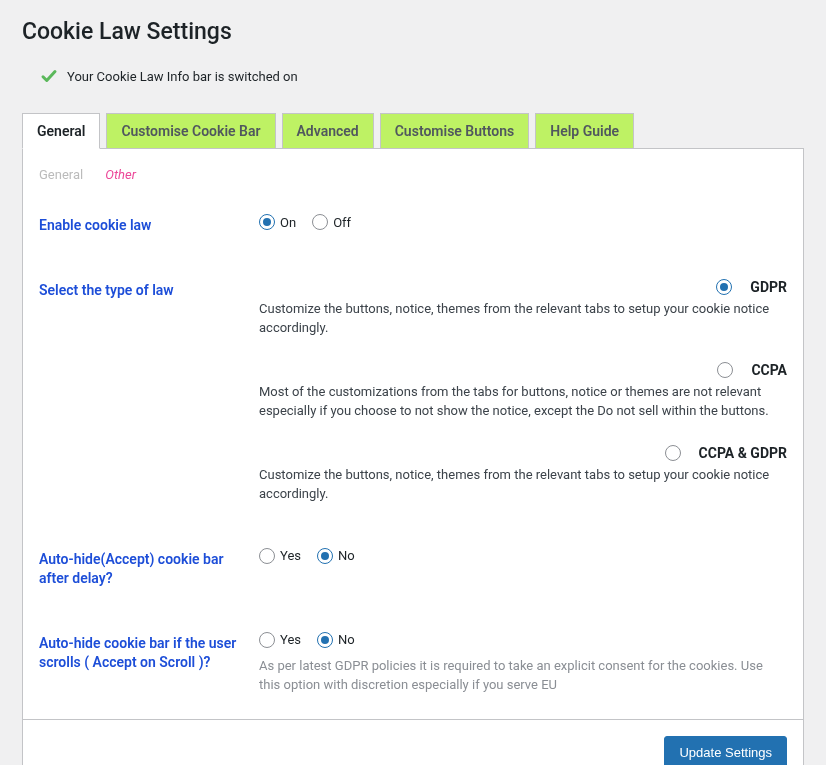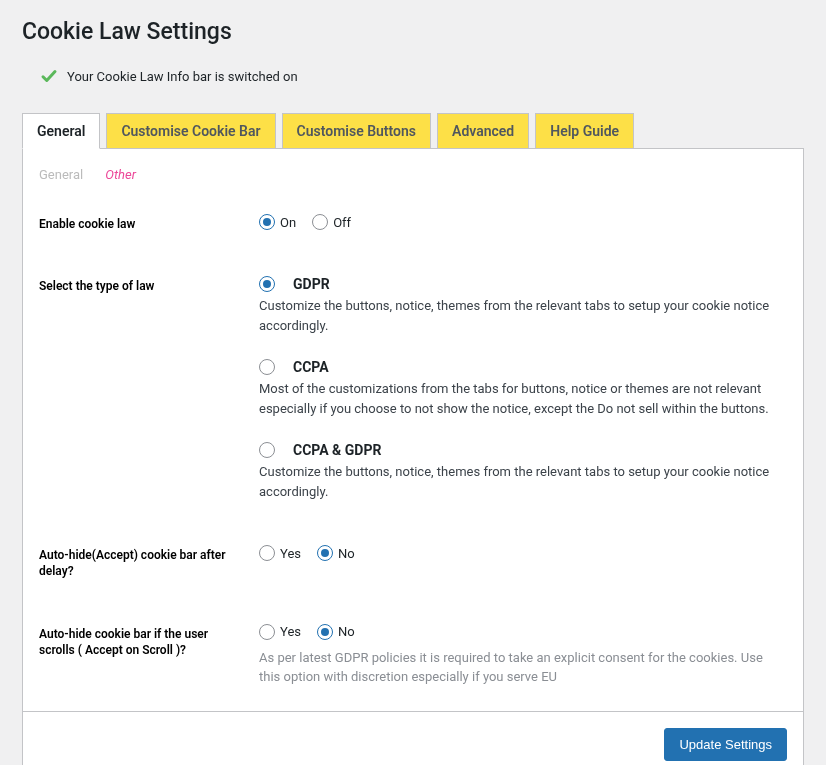--- a/index.html
+++ b/index.html
@@ -32,21 +32,21 @@
   .status-text {
     font-size: 13px;
     color: #1d2327;
   }
   .tab-nav {
     display: flex;
     gap: 6px;
     margin-bottom: -1px;
   }
   .tab {
-    background: #fde047;
+    background: #bef264;
     border: 1px solid #c3c4c7;
     padding: 9px 14px;
     font-size: 14px;
     font-weight: 600;
     color: #50575e;
     cursor: pointer;
     border-top-left-radius: 0;
     border-top-right-radius: 0;
   }
   .tab.active {
@@ -78,23 +78,23 @@
   .form-row {
     display: flex;
     align-items: flex-start;
     gap: 20px;
     margin-bottom: 44px;
   }
   .form-row:last-child { margin-bottom: 0; }
   .row-label {
     width: 200px;
     flex-shrink: 0;
-    font-size: 12px;
+    font-size: 14px;
     font-weight: 600;
-    color: #000000;
+    color: #1d4ed8;
     line-height: 1.35;
     padding-top: 2px;
   }
   .row-controls {
     flex: 1;
     font-size: 13px;
   }
   .radio-line {
     display: flex;
     align-items: center;
@@ -131,20 +131,21 @@
   }
   .option-block {
     margin-bottom: 24px;
   }
   .option-block:last-child { margin-bottom: 0; }
   .option-block .opt-head {
     display: flex;
     align-items: center;
     gap: 18px;
     margin-bottom: 4px;
+    justify-content: flex-end;
   }
   .option-block .opt-head span {
     font-weight: 700;
     font-size: 14px;
   }
   .option-block .opt-desc {
     font-size: 13px;
     color: #3c434a;
     line-height: 1.5;
   }
@@ -183,22 +184,22 @@
     <svg viewBox="0 0 24 24" width="18" height="18">
       <path d="M4 13 L9 18 L20 6" fill="none" stroke="#5bb85b" stroke-width="4" stroke-linecap="round" stroke-linejoin="round"></path>
     </svg>
   </span>
   <span class="status-text">Your Cookie Law Info bar is switched on</span>
 </div>
 
 <div class="tab-nav">
   <div class="tab active">General</div>
   <div class="tab">Customise Cookie Bar</div>
+  <div class="tab">Advanced</div>
   <div class="tab">Customise Buttons</div>
-  <div class="tab">Advanced</div>
   <div class="tab">Help Guide</div>
 </div>
 
 <div class="panel">
 
   <div class="sub-tabs">
     <span class="sub-tab active">General</span>
     <span class="sub-tab inactive">Other</span>
   </div>
 

